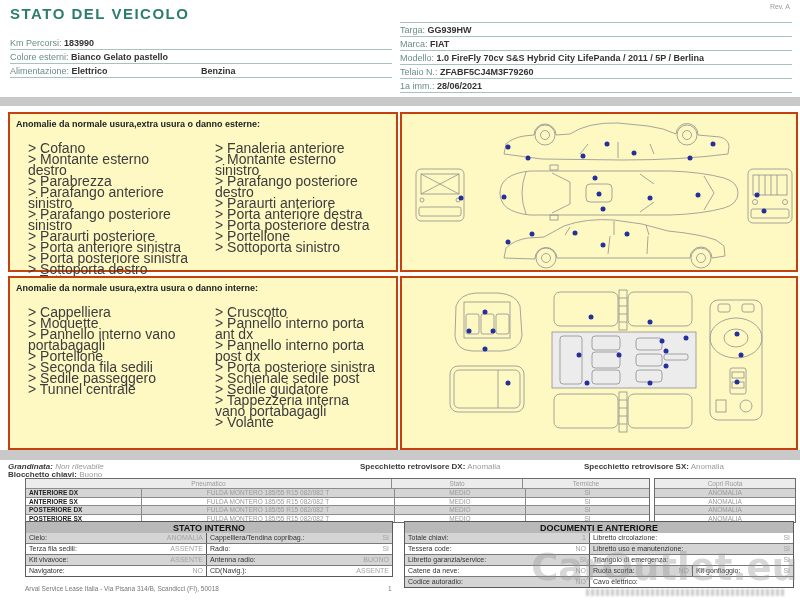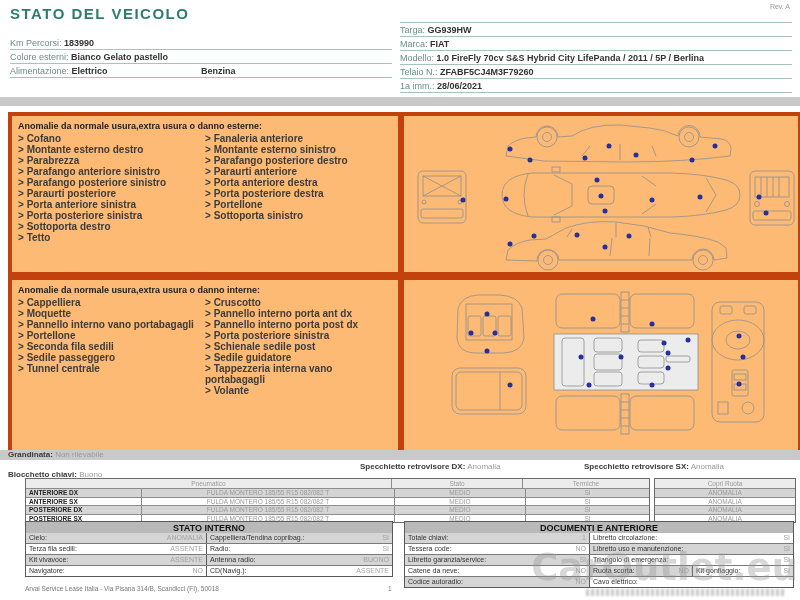--- a/index.html
+++ b/index.html
@@ -13,28 +13,28 @@
   .info-right{position:absolute;left:400px;top:22px;width:392px;border-top:1px solid #a6c4bd;}
   .info-row{border-bottom:1px solid #a6c4bd;padding:2px 0 1px 0;font-size:9px;line-height:10px;}
   .info-row .lbl{color:#6b8d86;}
   .info-row .val{color:#333;font-weight:bold;}
   .val2{margin-left:91px;}
   
   .band{position:absolute;left:0;width:800px;background:#c9c9c9;}
   .band1{top:97px;height:9px;}
   .band2{top:450px;height:10px;}
   
-  .panel{position:absolute;border:4px solid #c2410c;background:#fdba74;}
+  .panel{position:absolute;border:2px solid #c2410c;background:#fef9c3;}
   .p-ext-list{left:8px;top:112px;width:386px;height:156px;}
   .p-int-list{left:8px;top:276px;width:386px;height:170px;}
   .p-ext-diag{left:400px;top:112px;width:394px;height:156px;}
   .p-int-diag{left:400px;top:276px;width:394px;height:170px;}
   .panel-title{font-size:9px;font-weight:bold;color:#222;padding:5px 6px 2px 6px;}
   .cols{display:flex;padding:0 6px;}
-  .alist{list-style:none;margin:0;padding:0;width:50%;font-size:10px;color:#3c3c3c;line-height:11px;font-weight:bold;}
+  .alist{list-style:none;margin:12px;padding:0;width:50%;font-size:14px;color:#3c3c3c;line-height:11px;}
   .alist li::before{content:"> ";}
   
   .diag-svg{position:absolute;inset:0;width:100%;height:100%;}
   .dots{position:absolute;inset:0;}
   .dot{position:absolute;width:5px;height:5px;border-radius:50%;background:#26309b;
        transform:translate(-50%,-50%);}
   
   .status{position:absolute;font-size:8px;line-height:9px;white-space:nowrap;}
   .status .lbl{font-weight:bold;color:#3a3a3a;}
   .status .val{color:#9a9a9a;}
@@ -338,21 +338,21 @@
       <div class="dot" style="left: 47%; top: 62%;"></div>
       <div class="dot" style="left: 63%; top: 62%;"></div>
       <div class="dot" style="left: 85%; top: 33%;"></div>
       <div class="dot" style="left: 86%; top: 45%;"></div>
       <div class="dot" style="left: 85%; top: 61%;"></div>
     </div>
 </div>
 
 <div class="band band2"></div>
 
-<div class="status" style="left:8px;top:450px;">
+<div class="status" style="left:8px;top:462px;font-style:italic;">
   <span class="lbl">Grandinata:</span>
   <span class="val">Non rilevabile</span>
 </div>
 <div class="status" style="left:234px;top:482px;">
   <span class="lbl">Parabrezza:</span>
   <span class="val">Anomalia</span>
 </div>
 <div class="status" style="left:360px;top:462px;">
   <span class="lbl">Specchietto retrovisore DX:</span>
   <span class="val">Anomalia</span>

